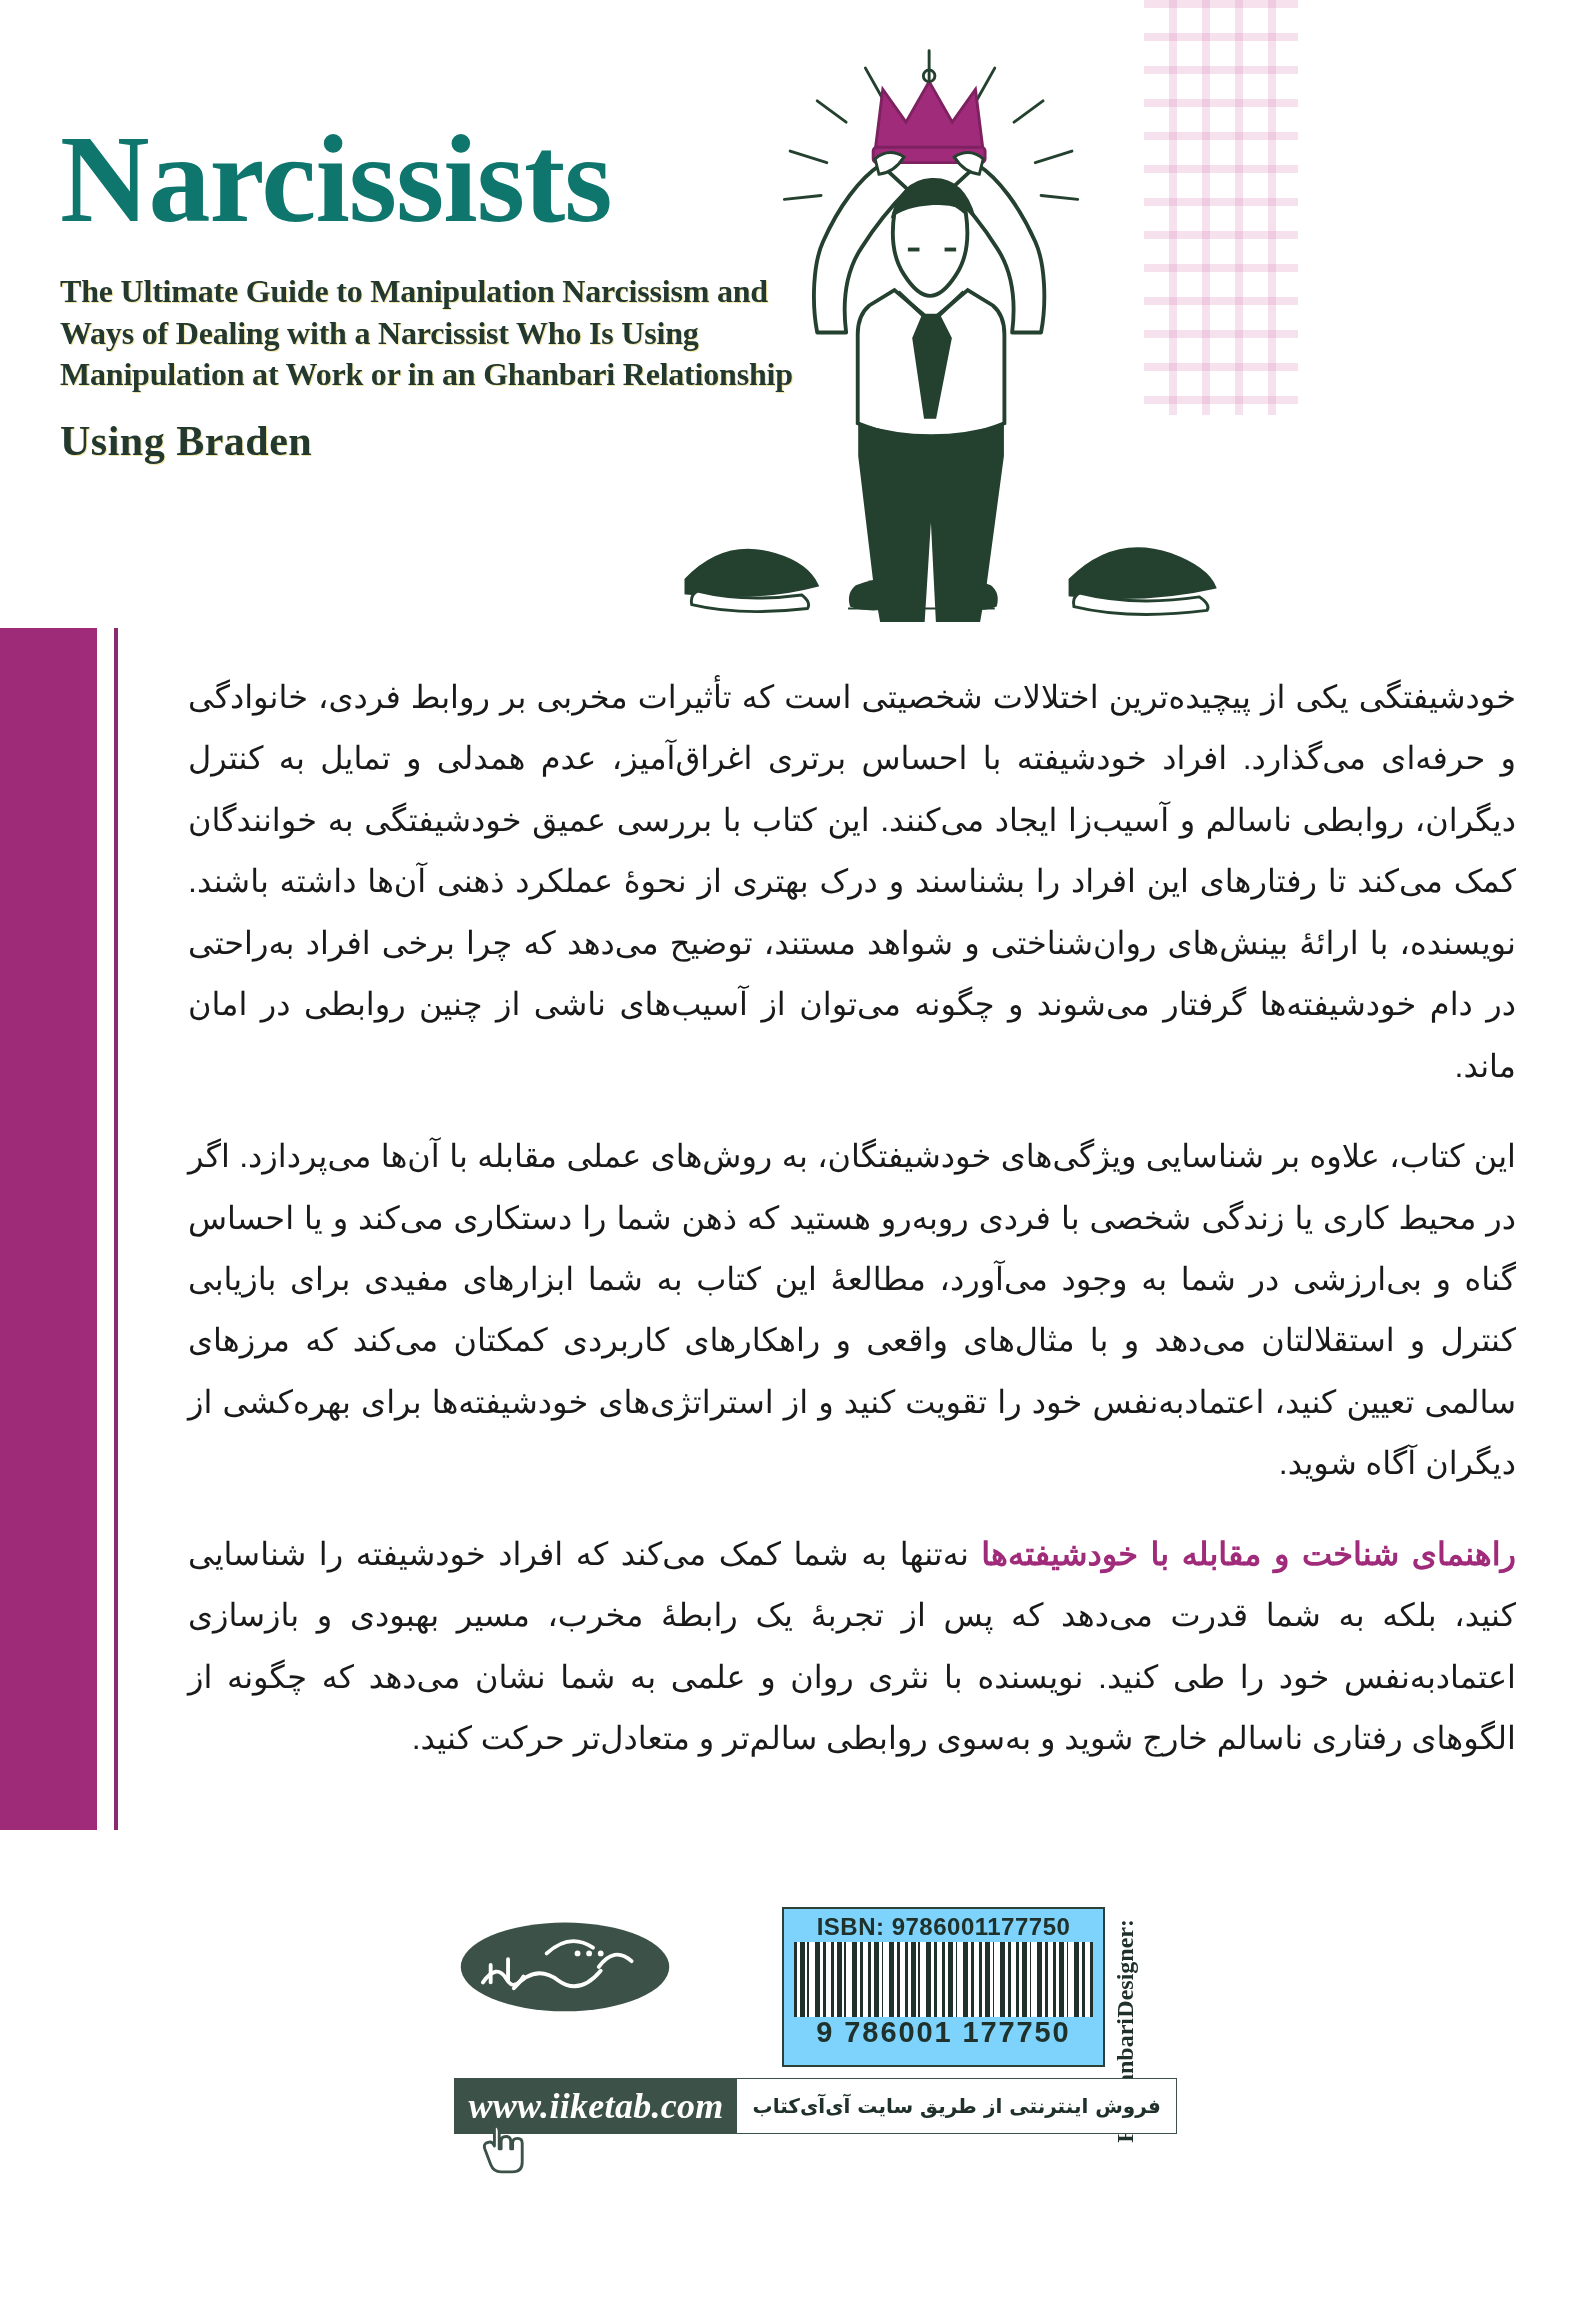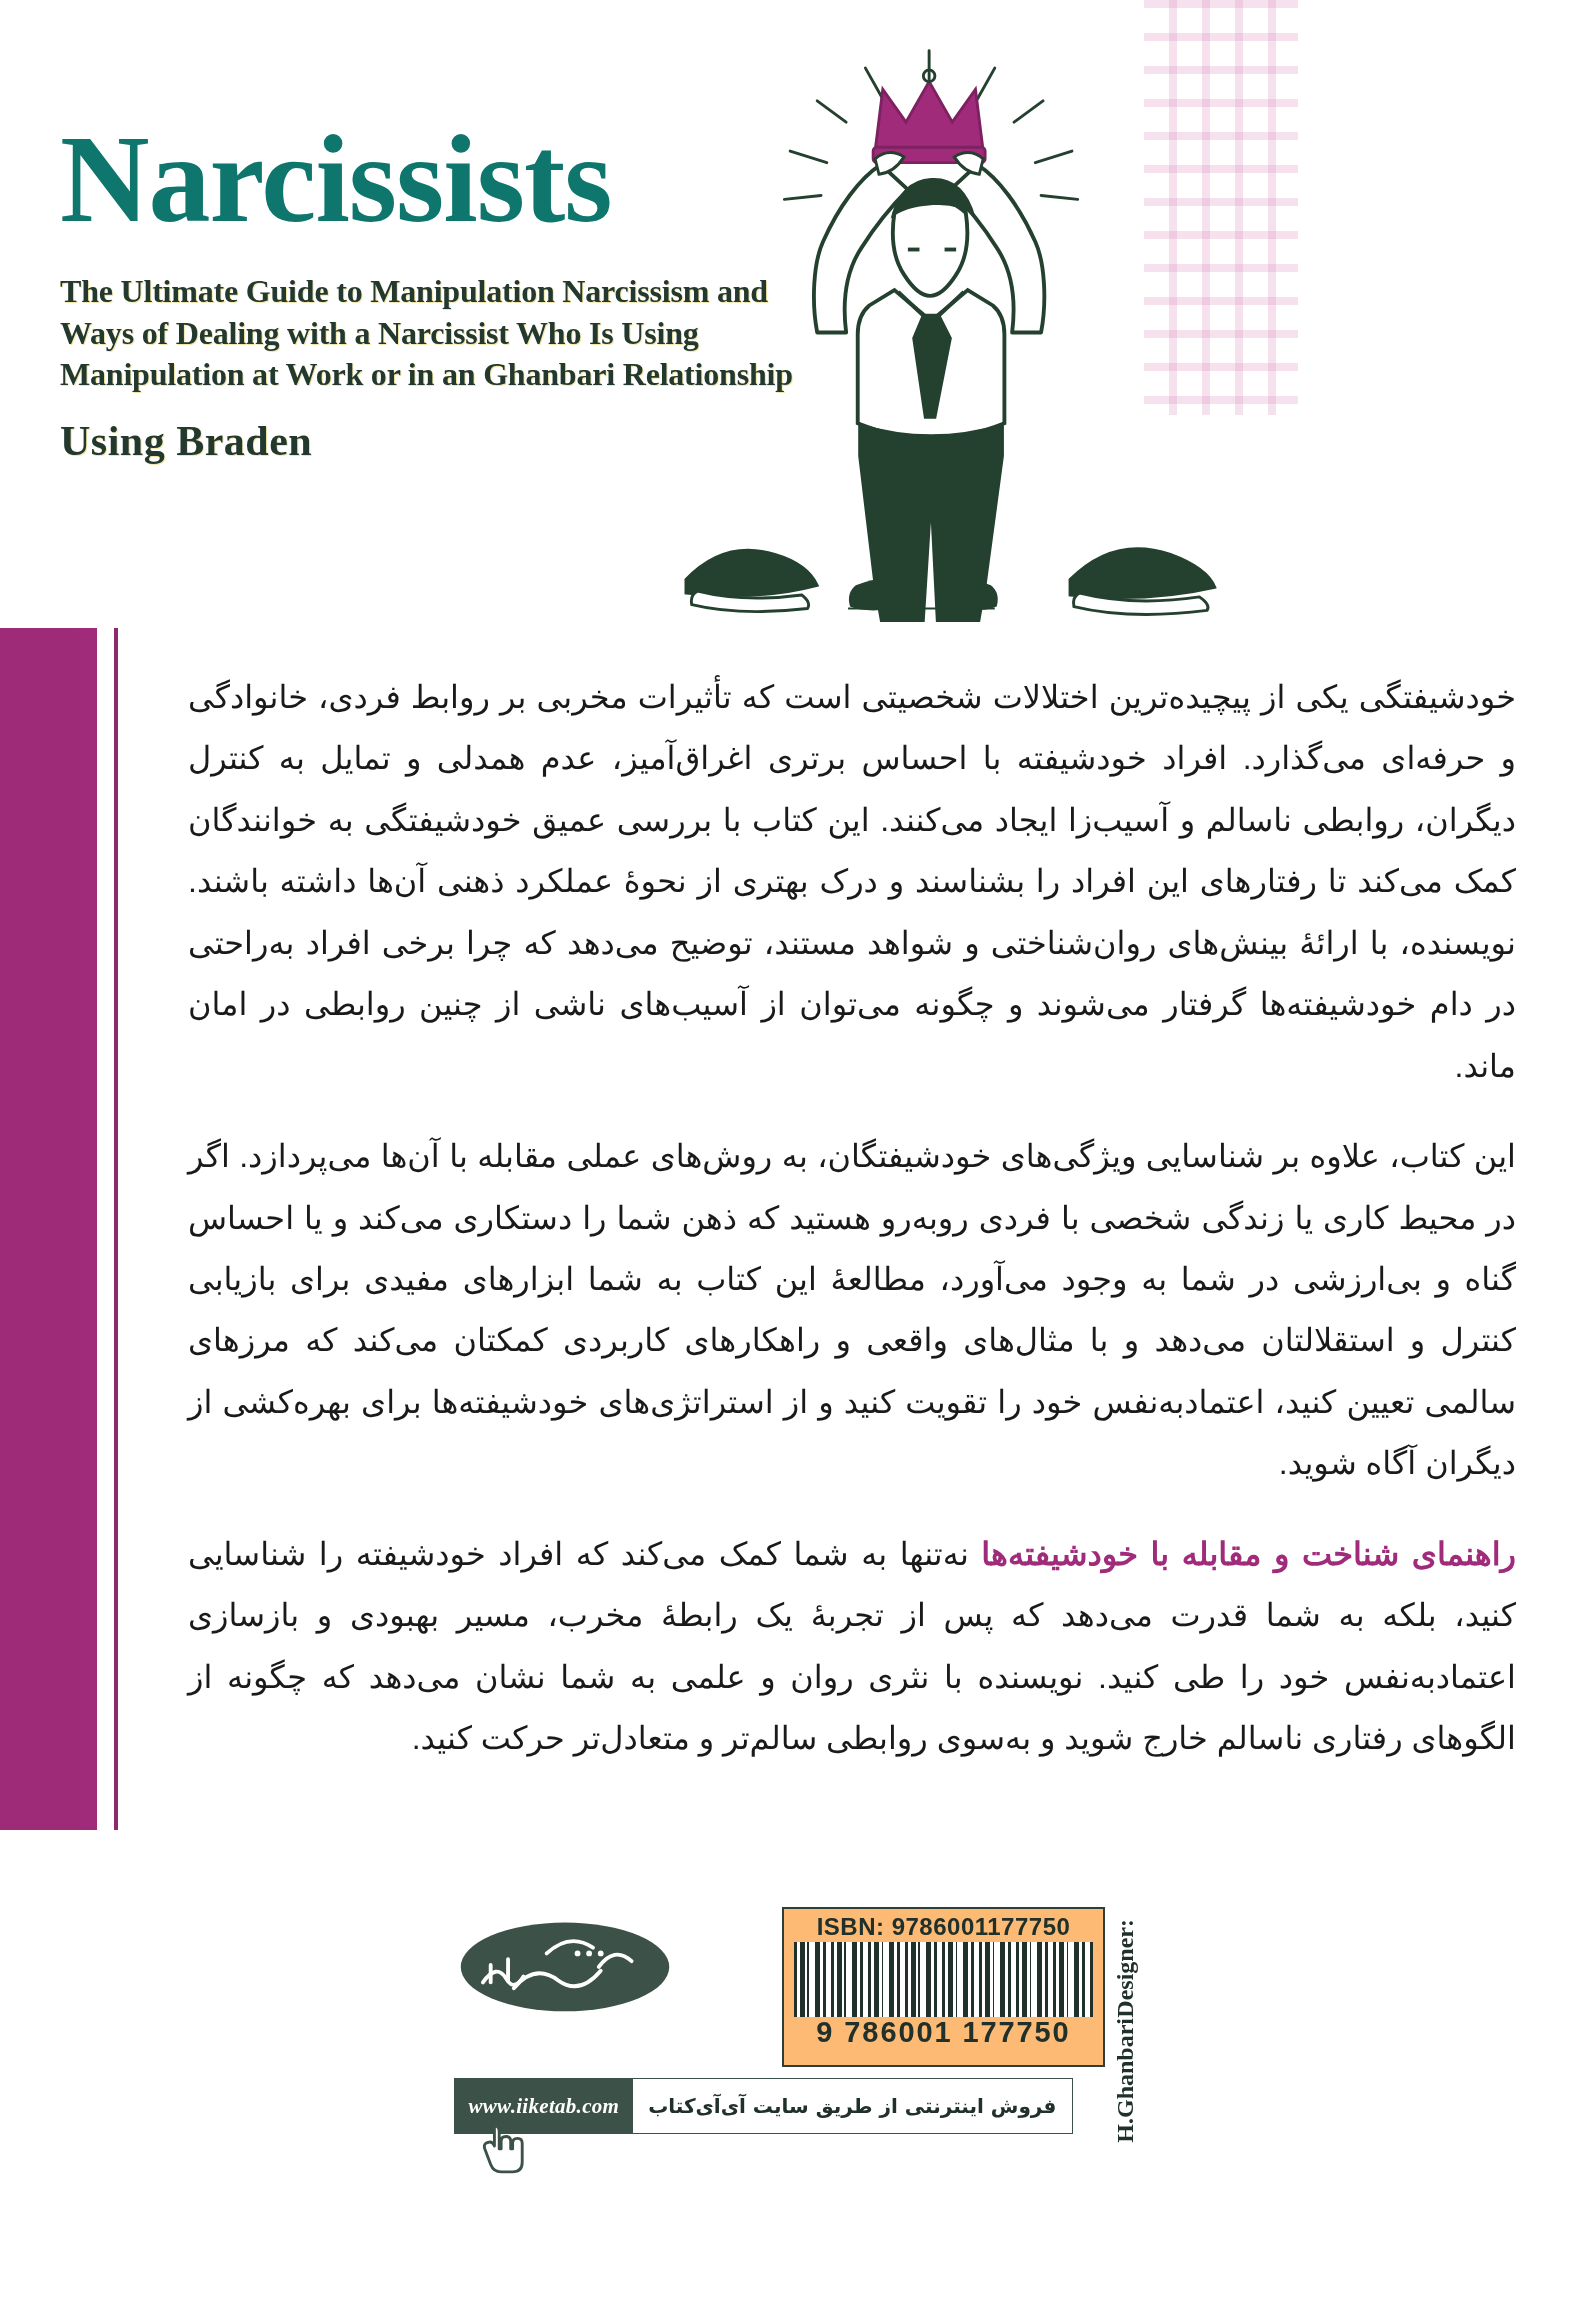--- a/index.html
+++ b/index.html
@@ -143,21 +143,21 @@
   }
   .publisher-logo svg { width: 100%; height: 100%; display: block; }
 
   .barcode-box {
     position: absolute;
     left: 782px;
     top: 1907px;
     width: 323px;
     height: 160px;
     border: 2.9px solid #2d4036;
-    background: #fdba74;
+    background: #7dd3fc;
     box-sizing: border-box;
     padding: 5.8px 9.7px 3.9px 9.7px;
   }
   .isbn-line {
     font-family: "Liberation Sans", sans-serif;
     font-size: 24px;
     font-weight: 700;
     color: #20302a;
     letter-spacing: 0.5px;
     text-align: center;
@@ -212,21 +212,21 @@
     display: flex;
     align-items: stretch;
     border: 1.9px solid #3c5147;
   }
   .site-url {
     background: #3c5147;
     color: #ffffff;
     font-family: "Liberation Serif", "DejaVu Serif", serif;
     font-style: italic;
     font-weight: 700;
-    font-size: 21px;
+    font-size: 36px;
     padding: 0 13.5px;
     display: flex;
     align-items: center;
     letter-spacing: 0.3px;
   }
   .site-fa {
     background: #ffffff;
     color: #20302a;
     direction: rtl;
     font-family: "DejaVu Sans", sans-serif;

